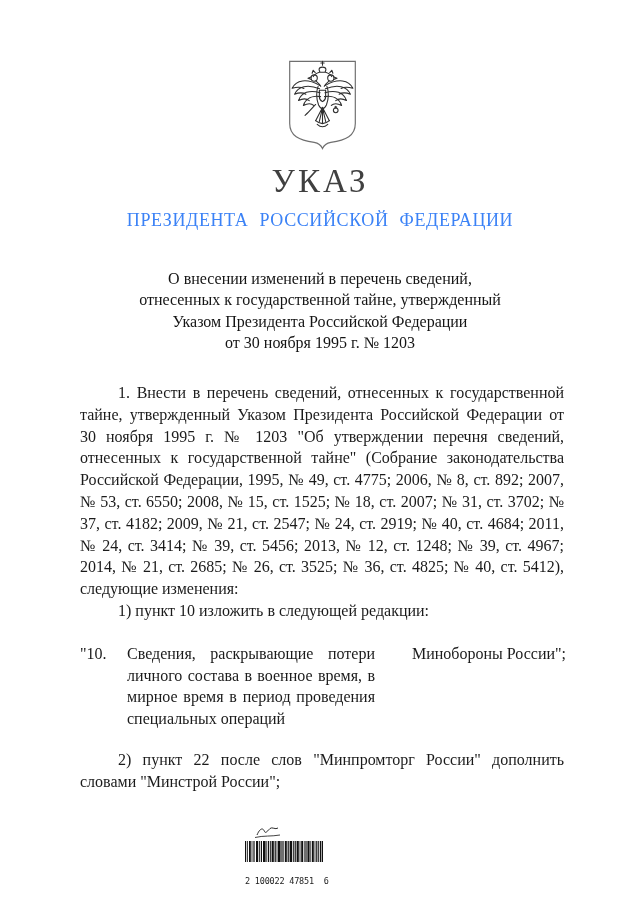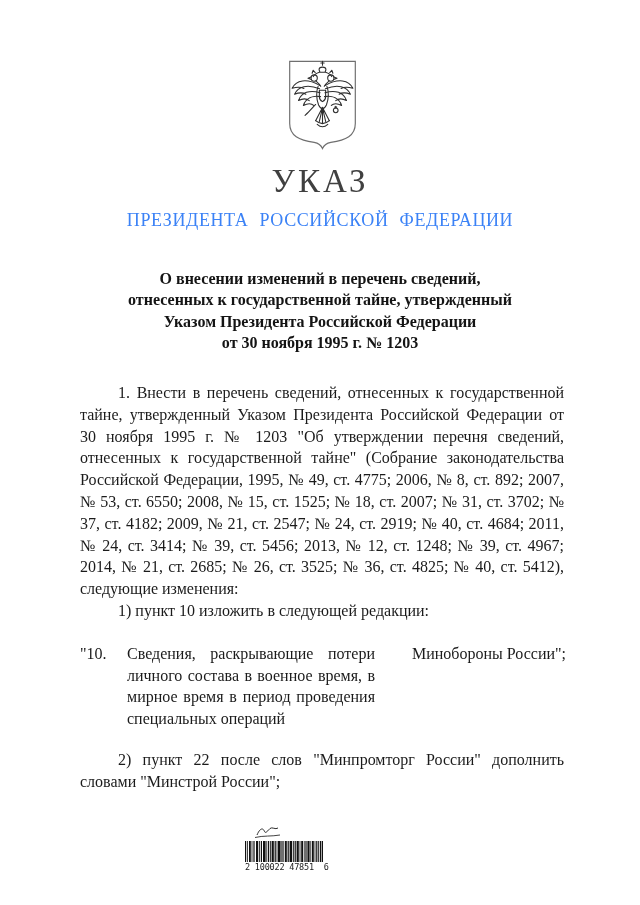--- a/index.html
+++ b/index.html
@@ -23,21 +23,21 @@
     text-align: center; font-size: 33px; letter-spacing: 3px;
     color: #404040;
   }
   .doc-issuer {
     position: absolute; left: 0; top: 210px; width: 100%;
     text-align: center; font-size: 18px; letter-spacing: 0.6px; word-spacing: 6px;
     color: #3b82f6;
   }
   .doc-subject {
     position: absolute; left: 0; top: 268px; width: 100%;
-    text-align: center; font-weight: bold; font-size: 16px; line-height: 21.3px;
+    text-align: center; font-weight: normal; font-size: 16px; line-height: 21.3px;
     color: #141414;
   }
 
   
   .doc-body {
     position: absolute; left: 80px; top: 382px; width: 484px;
     font-size: 16px; line-height: 21.8px;
   }
   .doc-body p { text-align: justify; text-indent: 38px; }
 
@@ -47,21 +47,21 @@
   .item-text { width: 248px; flex: 0 0 248px; text-align: justify; }
   .item-agency { margin-left: 37px; white-space: nowrap; }
 
   
   .barcode-block { position: absolute; left: 245px; top: 824px; width: 84px; }
   .scribble { display: block; margin-left: 8px; height: 16px; width: 30px; }
   .bars { display: block; width: 78px; height: 21px; margin-top: 1px; }
   .barcode-digits {
     font-family: "DejaVu Sans Mono", monospace;
     font-size: 8.5px; letter-spacing: -0.2px; color: #1b1b1b;
-    white-space: pre; margin-top: 0px; margin-left: 0px;
+    white-space: pre; margin-top: 14px; margin-left: 0px;
   }
 </style>
 </head>
 <body>
 
 <div class="page">
 
   <div class="emblem">
     <svg viewBox="0 0 80 97">
 

